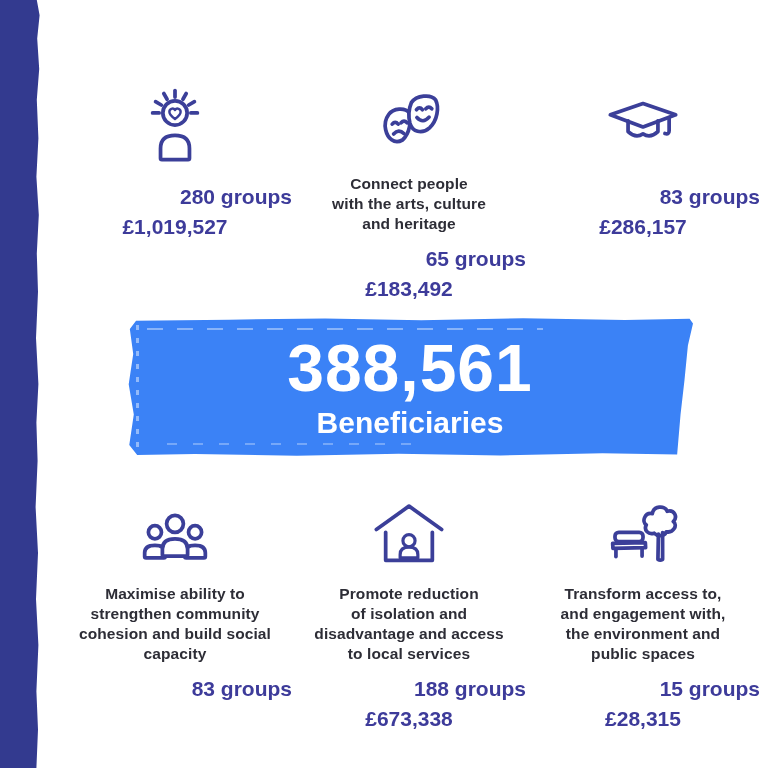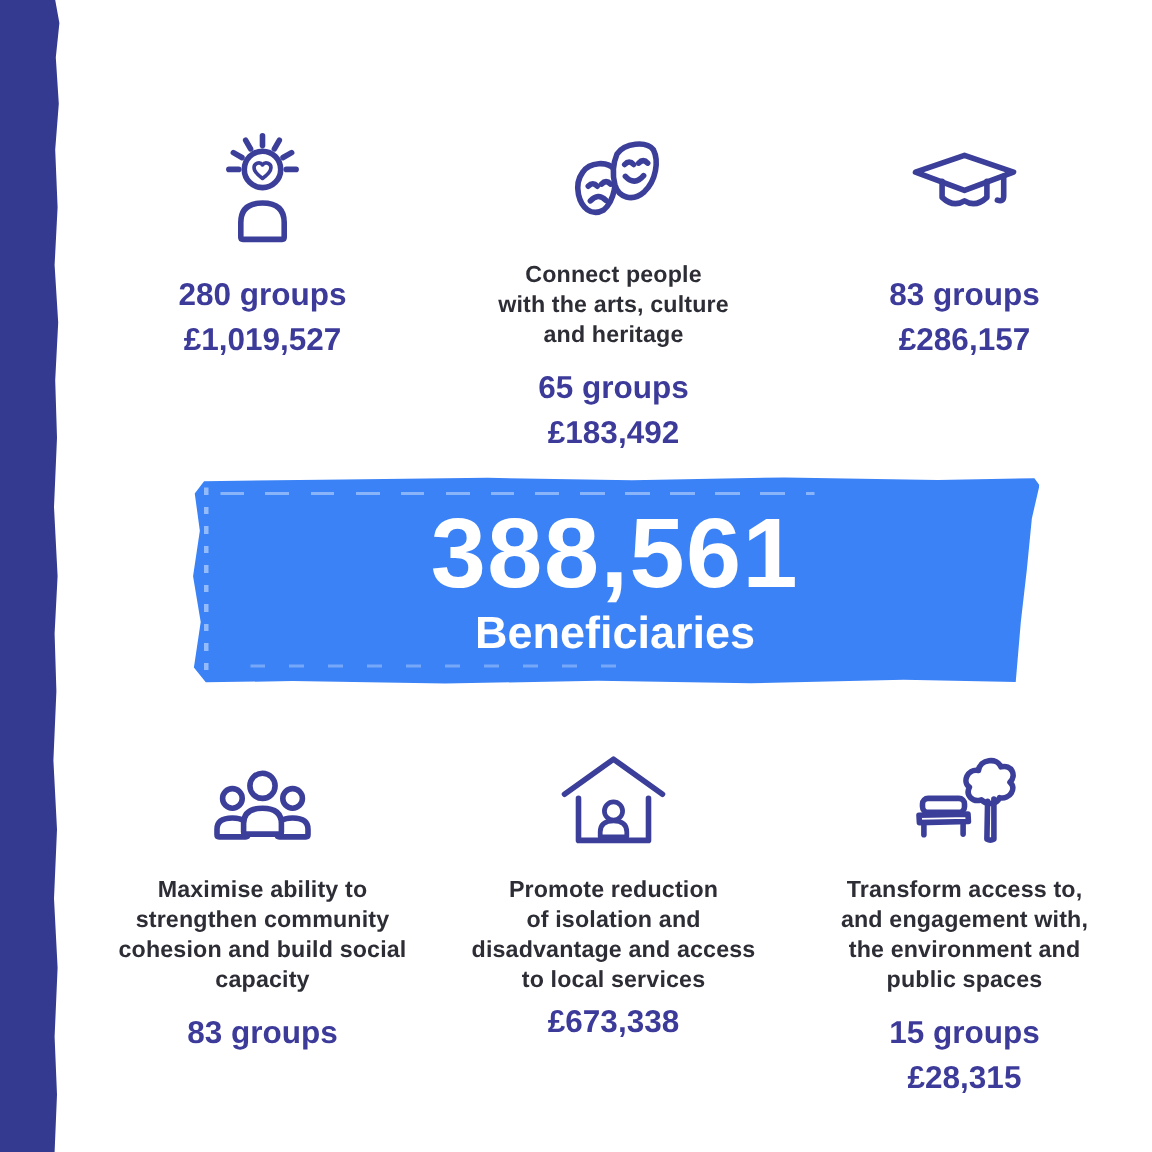--- a/index.html
+++ b/index.html
@@ -52,20 +52,21 @@
     line-height: 20px;
     color: #2d2d36;
     white-space: pre-line;
     letter-spacing: 0.1px;
   }
   .groups {
     margin-top: 13px;
     font-size: 21px;
     font-weight: 700;
     color: #3d3b9a;
+    text-align: right;
   }
   .amount {
     margin-top: 6px;
     font-size: 21px;
     font-weight: 700;
     color: #3d3b9a;
   }
 
   
   .banner {
@@ -216,20 +217,21 @@
           <path d="M20 36 V66 H70 V36"></path>
           <circle cx="45" cy="45" r="6.5" stroke-width="3.4"></circle>
           <path d="M35.5 63.5 V60 Q35.5 52 45 52 Q54.5 52 54.5 60 V63.5 Z" stroke-width="3.4"></path>
         </g>
       </svg>
     </div>
     <div class="desc">Promote reduction
 of isolation and
 disadvantage and access
 to local services</div>
+    <div class="groups">188 groups</div>
     <div class="amount">£673,338</div>
   </div>
 
   <div class="panel">
     <div class="icon-box">
       <svg width="84" height="80" viewBox="0 0 90 80">
         <g class="ic" stroke-width="3.6">
           <path d="M57 37 C51 39 45.5 34 48.5 28 C43.5 25 46.5 14.5 55 16 C56 8 68.5 6.5 71 13.5 C78.5 11.5 82.5 19.5 77.5 24.5 C82.5 28.5 77.5 37 70 35.5 C68 40.5 61 41 57 37 Z"></path>
           <path d="M61.5 38 L61 65 Q63.5 66.5 66 65 L66 36.5"></path>
           <rect x="15" y="36" width="30" height="10" rx="4"></rect>

